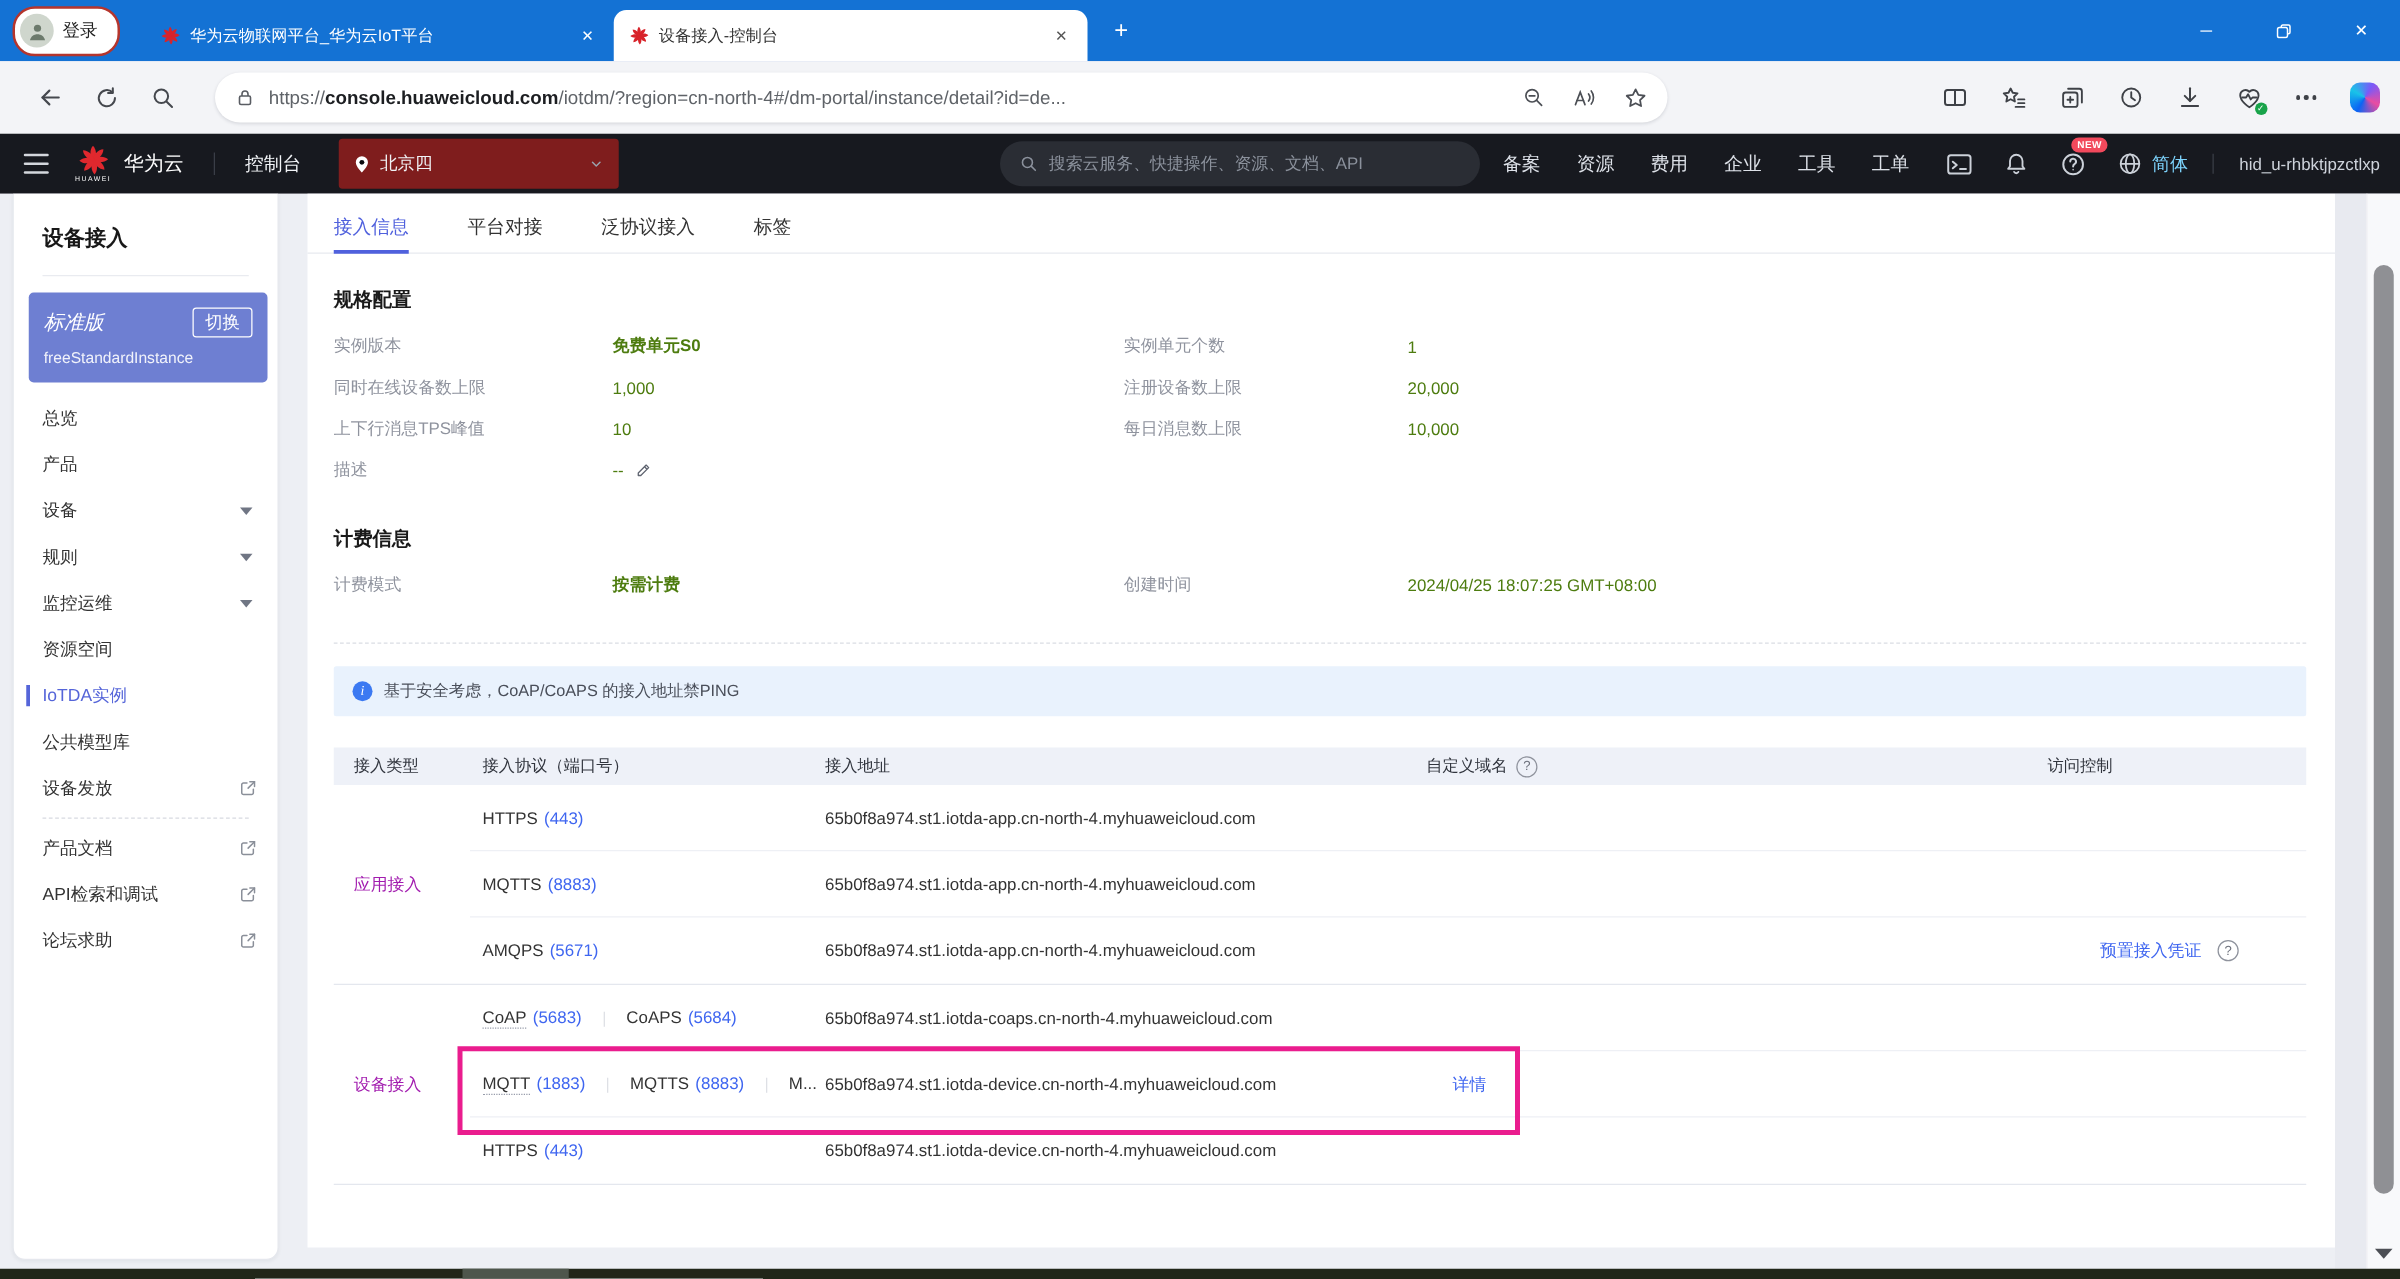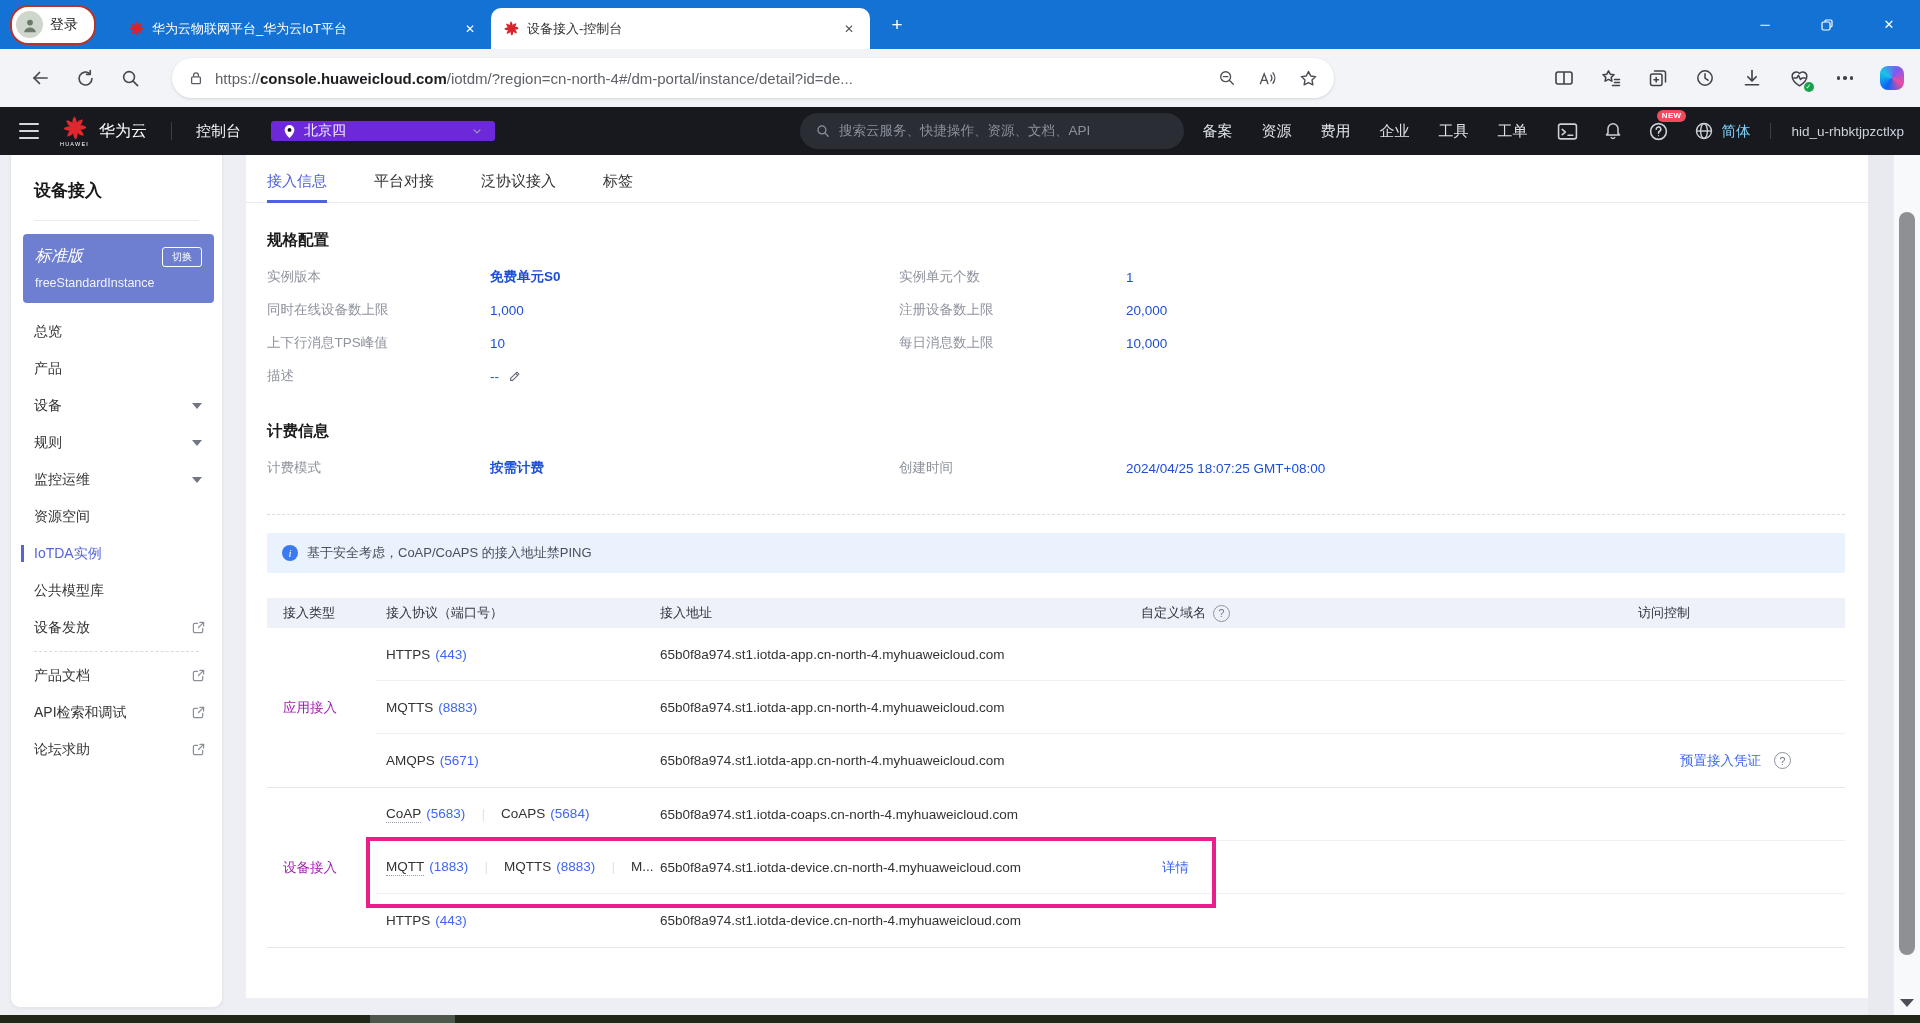--- a/index.html
+++ b/index.html
@@ -41,21 +41,21 @@
   
   .cnav{position:absolute;left:0;top:107px;width:1920px;height:48px;background:#17191f;display:flex;align-items:center;color:#e4e7ec;}
   .hamburger{margin-left:19px;display:flex;flex-direction:column;gap:4.5px;}
   .hamburger i{width:20px;height:2.4px;background:#d4d7dd;border-radius:1px;}
   .brand{display:flex;align-items:center;gap:10px;margin-left:21px;}
   .brand-logo{display:flex;flex-direction:column;align-items:center;}
   .brand-sub{font-size:5.5px;letter-spacing:1.2px;color:#fff;margin-top:1px;}
   .brand-name{font-size:16px;color:#fff;}
   .cnav-div{width:1px;height:18px;background:#3a3e47;margin-left:24px;}
   .console-label{margin-left:24px;font-size:15px;color:#f2f4f7;}
-  .region-pill{margin-left:30px;width:200px;height:20px;background:#6d28d9;border-radius:3px;display:flex;align-items:center;
+  .region-pill{margin-left:30px;width:200px;height:40px;background:#7f1d1d;border-radius:3px;display:flex;align-items:center;
        padding:0 12px;gap:8px;flex:none;}
   .region-label{font-size:14px;color:#f0f2f5;}
   .region-pill .chev{margin-left:auto;color:#99a0ab;}
   .cnav-search{position:absolute;left:800px;top:6px;width:352px;height:36px;background:#2a2d34;border-radius:18px;
        display:flex;align-items:center;padding:0 16px;gap:9px;color:#8b919c;}
   .cnav-search span{font-size:13.5px;}
   .cnav-right{position:absolute;right:16px;top:0;height:48px;display:flex;align-items:center;}
   .nav-menu{display:flex;gap:29px;margin-right:30px;}
   .nav-menu-item{font-size:15px;color:#dde1e8;}
   .cnav-ico{color:#ccd1d9;margin-left:25px;display:flex;align-items:center;position:relative;}
@@ -67,42 +67,42 @@
   
   .page{position:absolute;left:0;top:155px;width:1920px;height:860px;background:#edeff4;}
   
   .side-card{position:absolute;left:10px;top:0;width:213px;height:853px;background:#fff;border:1px solid #e5e7ed;border-top:none;
        border-radius:0 0 10px 10px;box-shadow:0 1px 3px rgba(25,30,45,.05);box-sizing:border-box;}
   .side-title{margin:24px 0 0 23px;font-size:17px;font-weight:bold;color:#181818;}
   .side-hr{margin:18px 23px 0 23px;border-top:1px solid #e9ebf0;}
   .inst-card{margin:13px 8px 0 12px;background:#6e7fd2;border-radius:4px;padding:12px 12px 13px 12px;color:#fff;}
   .inst-row1{display:flex;align-items:center;}
   .inst-edition{font-size:16px;font-style:italic;}
-  .inst-switch{margin-left:auto;border:1px solid #fff;border-radius:3px;font-size:10px;padding:2px 9px;}
+  .inst-switch{margin-left:auto;border:1px solid #fff;border-radius:3px;font-size:14px;padding:2px 9px;}
   .inst-name{margin-top:9px;font-size:12.5px;color:rgba(255,255,255,.9);}
   .side-menu{margin-top:10px;}
   .side-item{height:37px;display:flex;align-items:center;padding-left:23px;font-size:14px;color:#333;position:relative;}
   .side-item.active{color:#5565d9;}
   .side-item.active::before{content:"";position:absolute;left:10px;top:10px;width:3px;height:17px;background:#5565d9;}
   .caret-down{margin-left:auto;margin-right:20px;width:0;height:0;border-left:5px solid transparent;border-right:5px solid transparent;
        border-top:6px solid #707684;}
   .ext-ico{margin-left:auto;margin-right:17px;color:#8a8f99;display:flex;}
   .side-divider{margin:5px 23px;border-top:1px dashed #d7dae1;}
   
   .content-card{position:absolute;left:246px;top:0;width:1622px;height:843px;background:#fff;box-sizing:border-box;}
   .tabsrow{display:flex;gap:47px;padding:17px 0 0 21px;border-bottom:1px solid #e7eaf0;}
   .mtab{font-size:15px;color:#333;padding-bottom:11px;position:relative;}
   .mtab.active{color:#5061dd;}
   .mtab.active::after{content:"";position:absolute;left:0;right:0;bottom:-1px;height:3px;background:#5061dd;}
   .section{margin-left:21px;}
   .sec-title{font-size:15.5px;font-weight:bold;color:#1a1a1a;}
   .spec{margin-top:27px;}
   .fgrid{margin-top:17px;display:grid;grid-template-columns:223px 409px 227px auto;row-gap:15px;font-size:13.5px;align-items:center;}
   .flabel{color:#8f939e;}
-  .fvalue{color:#1d4ed8;display:flex;align-items:center;gap:9px;}
+  .fvalue{color:#4d7c0f;display:flex;align-items:center;gap:9px;}
   .fvalue.bold{font-weight:bold;}
   .pencil{color:#5f6470;display:flex;}
   .billing{margin-top:36px;}
   .dash-hr{margin:37px 23px 0 21px;border-top:1px dashed #dadde4;}
   .banner{margin:18px 23px 0 21px;height:40px;background:#e9f2fd;border-radius:2px;display:flex;align-items:center;
        padding-left:15px;gap:9px;font-size:13px;color:#4a4f5a;}
   .info-ico{width:16px;height:16px;border-radius:50%;background:#3b79f2;color:#fff;font-size:11px;font-style:italic;
        font-family:"Liberation Serif",serif;display:flex;align-items:center;justify-content:center;flex:none;}
   
   .atable{margin:25px 23px 0 21px;width:1578px;}

